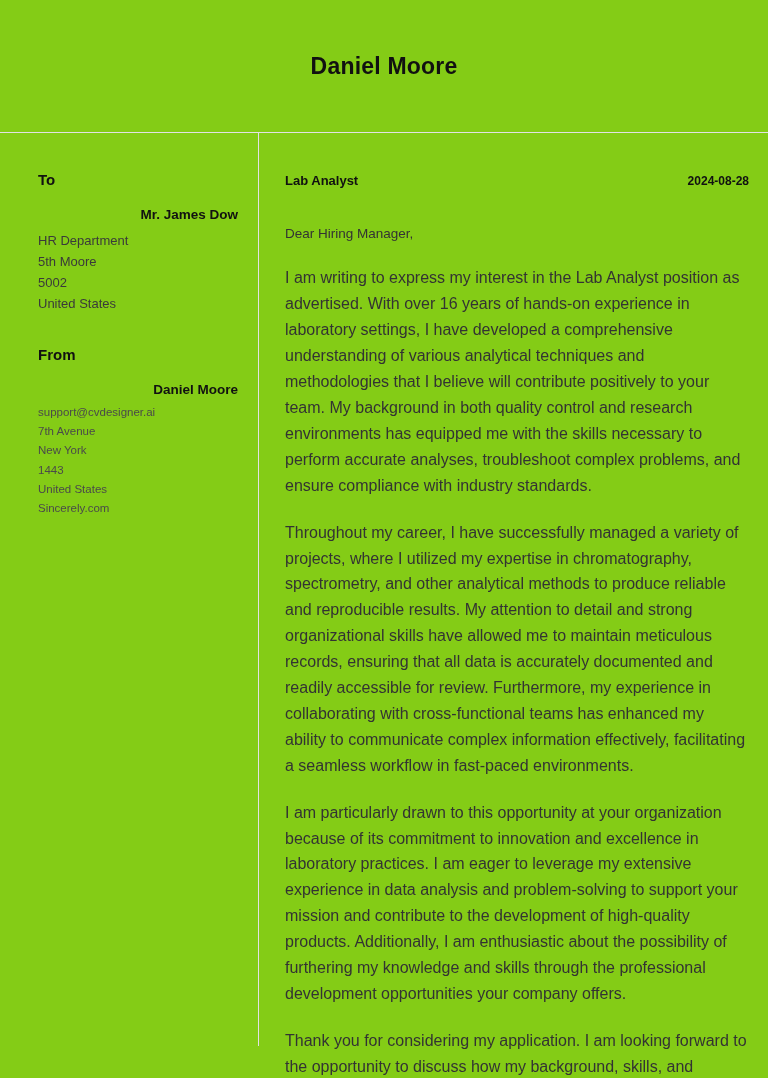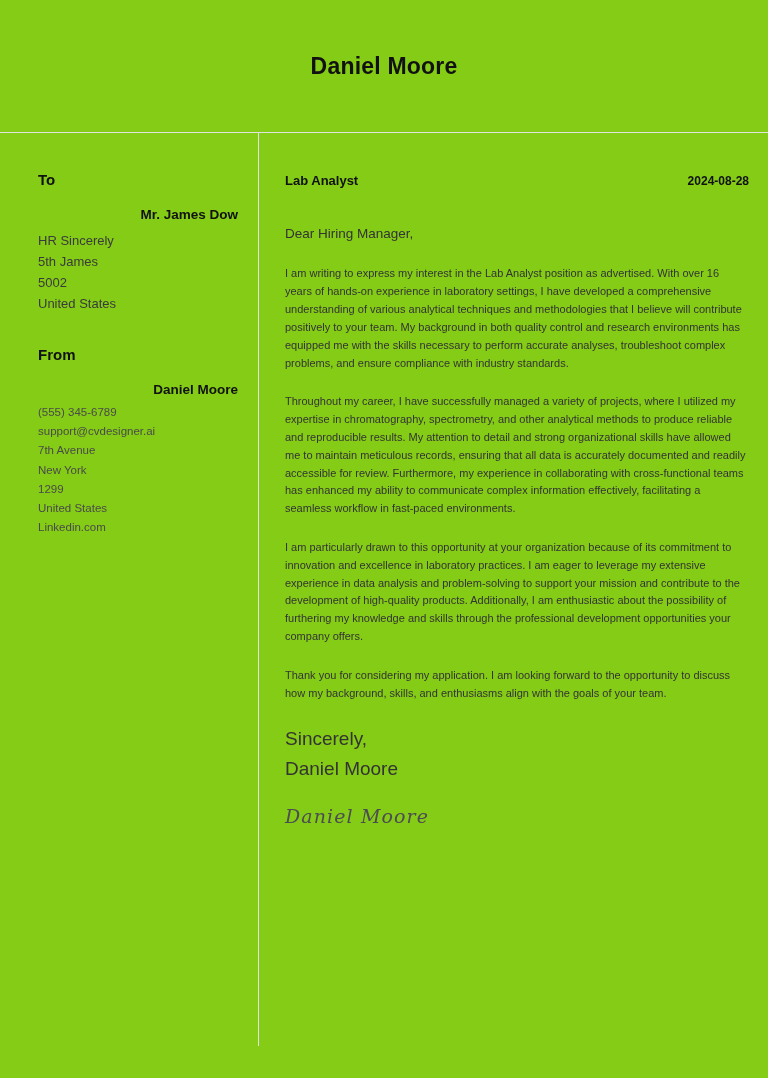--- a/index.html
+++ b/index.html
@@ -118,21 +118,21 @@
     color: #111111;
     line-height: 1.2;
   }
   .salutation {
     font-size: 13.5px;
     color: #333333;
     line-height: 1.62;
     margin: 0 0 21px 0;
   }
   .para {
-    font-size: 11px;
+    font-size: 16px;
     color: #333333;
     line-height: 1.62;
     margin: 0 0 21px 0;
     text-align: left;
   }
   .closing-line {
     font-size: 19px;
     color: #333333;
     line-height: 1.62;
     margin: 0;
@@ -159,36 +159,35 @@
     <div class="header-name">Daniel Moore</div>
   </div>
 
   <div class="letter-body">
 
     <aside class="sidebar">
 
       <section>
         <div class="block-label">To</div>
         <div class="block-name">Mr. James Dow</div>
-        <div class="addr-line">HR Sincerely</div>
-        <div class="addr-line">5th James</div>
+        <div class="addr-line">HR Department</div>
+        <div class="addr-line">5th Moore</div>
         <div class="addr-line">5002</div>
         <div class="addr-line">United States</div>
       </section>
 
       <section class="from-block">
         <div class="block-label">From</div>
         <div class="block-name">Daniel Moore</div>
-        <div class="contact-line">(555) 345-6789</div>
         <div class="contact-line">support@cvdesigner.ai</div>
         <div class="contact-line">7th Avenue</div>
         <div class="contact-line">New York</div>
-        <div class="contact-line">1299</div>
+        <div class="contact-line">1443</div>
         <div class="contact-line">United States</div>
-        <div class="contact-line">Linkedin.com</div>
+        <div class="contact-line">Sincerely.com</div>
       </section>
 
     </aside>
 
     <div class="divider-col"></div>
 
     <main class="main">
 
       <div class="main-top">
         <div class="job-title">Lab Analyst</div>

